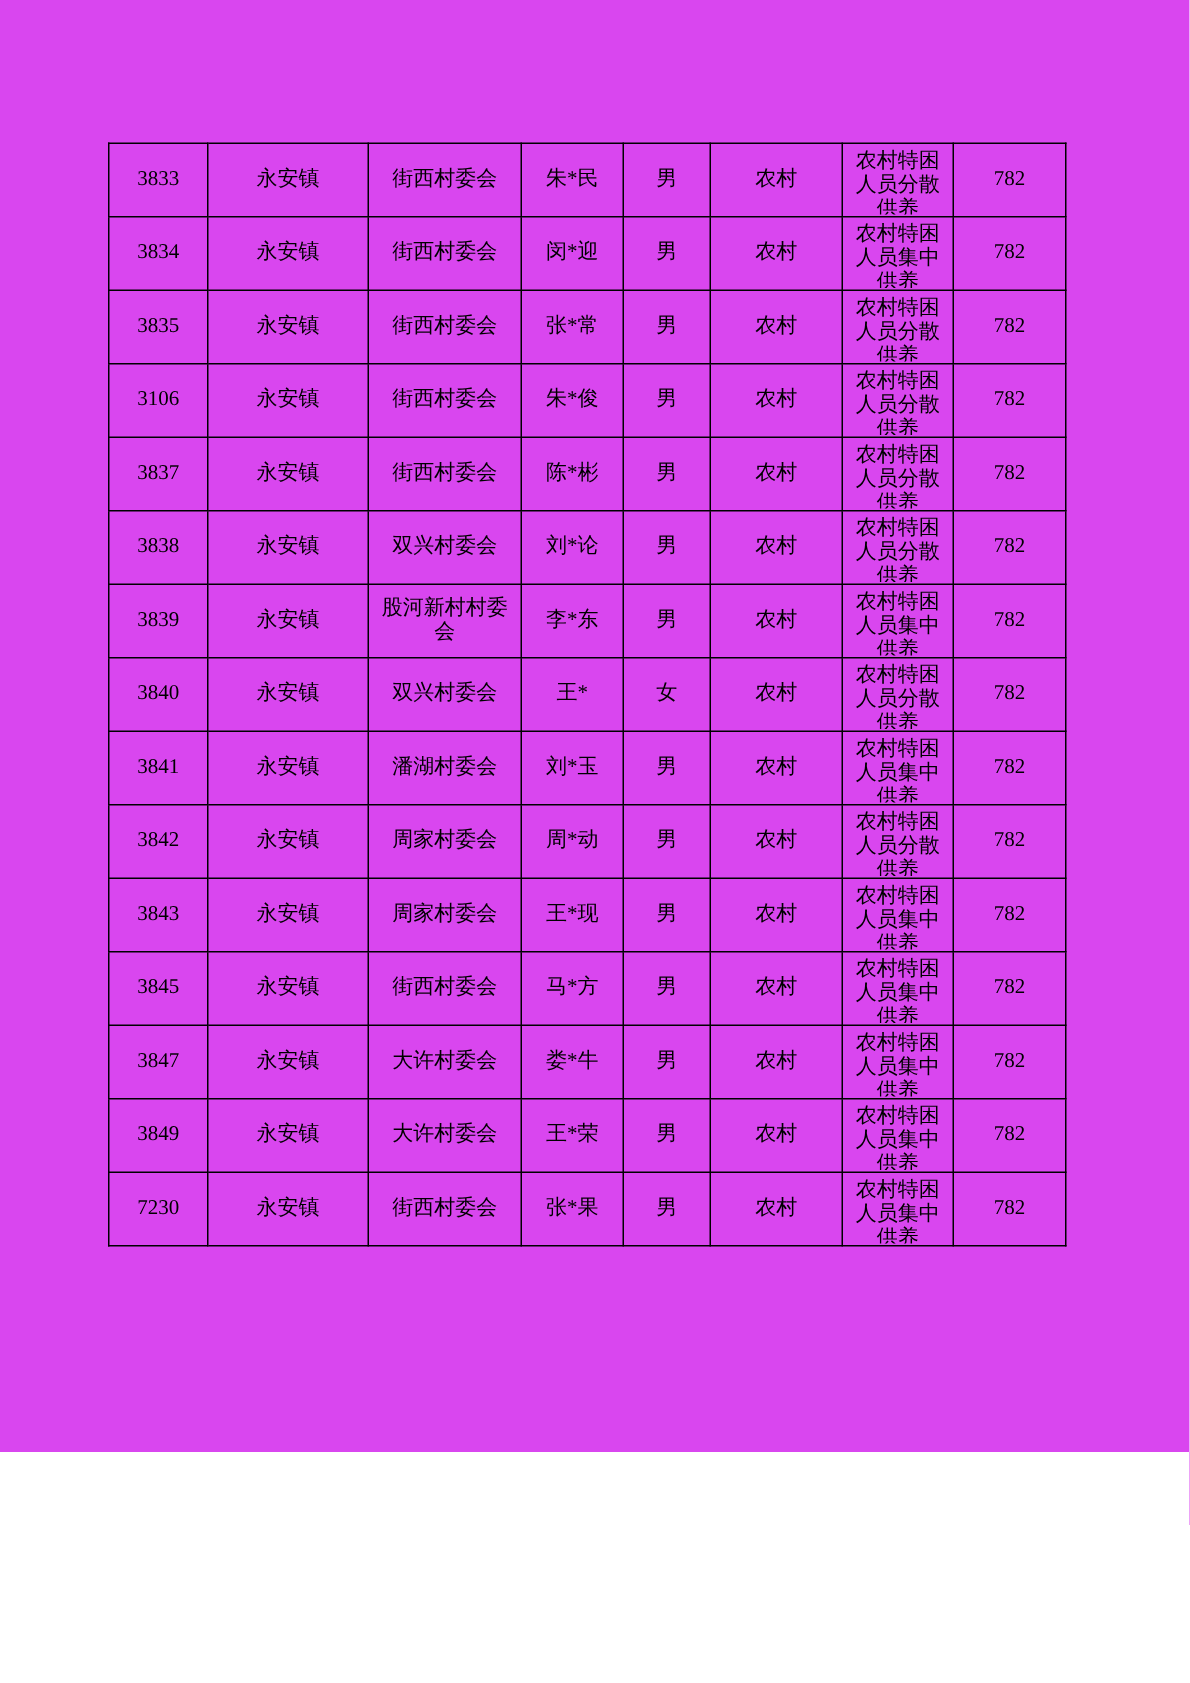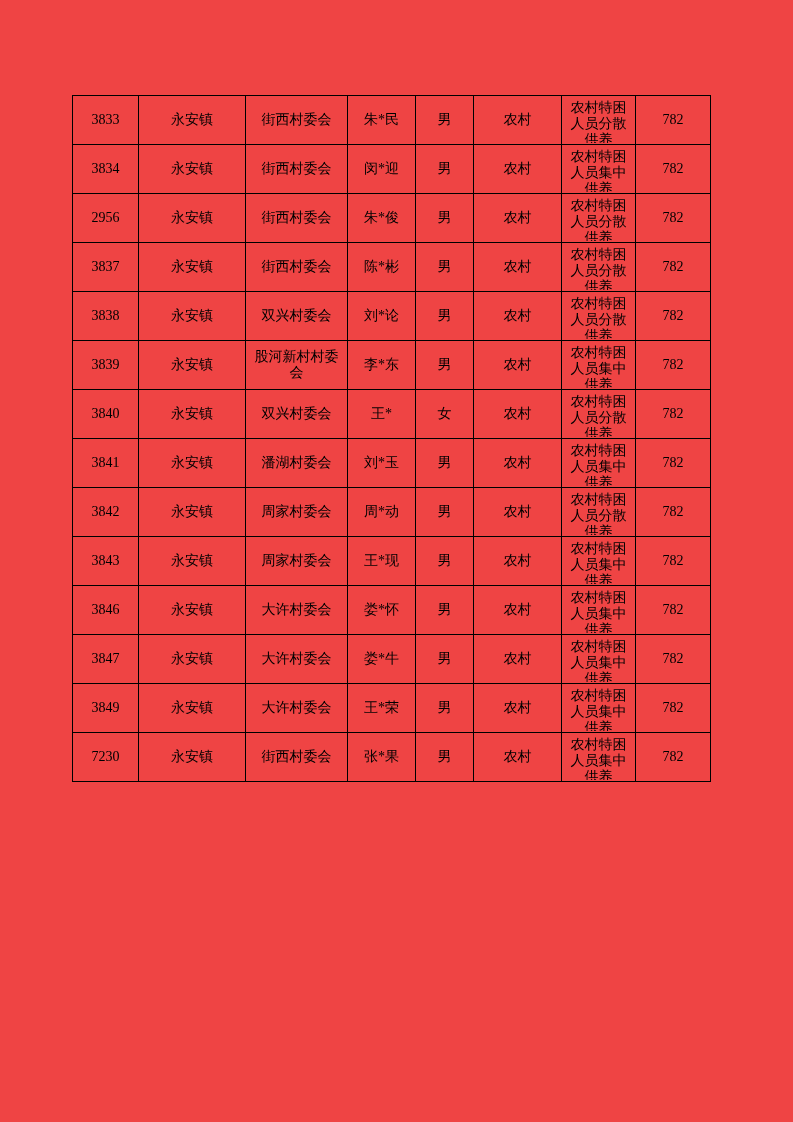--- a/index.html
+++ b/index.html
@@ -3,22 +3,22 @@
 <meta charset="utf-8">
 <style>
   html, body {
     margin: 0;
     padding: 0;
     background: #ffffff;
   }
   .page {
     position: relative;
     width: 793px;
-    height: 1122px;
-    background: #ef4444;
+    height: 968px;
+    background: #d946ef;
     font-family: "Liberation Serif", "DejaVu Serif", serif;
     color: #000000;
     overflow: hidden;
   }
   table.roster {
     position: absolute;
     left: 72px;
     top: 95px;
     width: 638px;
     border-collapse: collapse;
@@ -85,21 +85,33 @@
           <td>街西村委会</td>
           <td>闵*迎</td>
           <td>男</td>
           <td>农村</td>
           <td class="cat-cell">
             <div class="cat-clip">农村特困人员集中供养</div>
           </td>
           <td>782</td>
         </tr>
         <tr>
-          <td>2956</td>
+          <td>3835</td>
+          <td>永安镇</td>
+          <td>街西村委会</td>
+          <td>张*常</td>
+          <td>男</td>
+          <td>农村</td>
+          <td class="cat-cell">
+            <div class="cat-clip">农村特困人员分散供养</div>
+          </td>
+          <td>782</td>
+        </tr>
+        <tr>
+          <td>3106</td>
           <td>永安镇</td>
           <td>街西村委会</td>
           <td>朱*俊</td>
           <td>男</td>
           <td>农村</td>
           <td class="cat-cell">
             <div class="cat-clip">农村特困人员分散供养</div>
           </td>
           <td>782</td>
         </tr>
@@ -181,24 +193,24 @@
           <td>周家村委会</td>
           <td>王*现</td>
           <td>男</td>
           <td>农村</td>
           <td class="cat-cell">
             <div class="cat-clip">农村特困人员集中供养</div>
           </td>
           <td>782</td>
         </tr>
         <tr>
-          <td>3846</td>
-          <td>永安镇</td>
-          <td>大许村委会</td>
-          <td>娄*怀</td>
+          <td>3845</td>
+          <td>永安镇</td>
+          <td>街西村委会</td>
+          <td>马*方</td>
           <td>男</td>
           <td>农村</td>
           <td class="cat-cell">
             <div class="cat-clip">农村特困人员集中供养</div>
           </td>
           <td>782</td>
         </tr>
         <tr>
           <td>3847</td>
           <td>永安镇</td>

